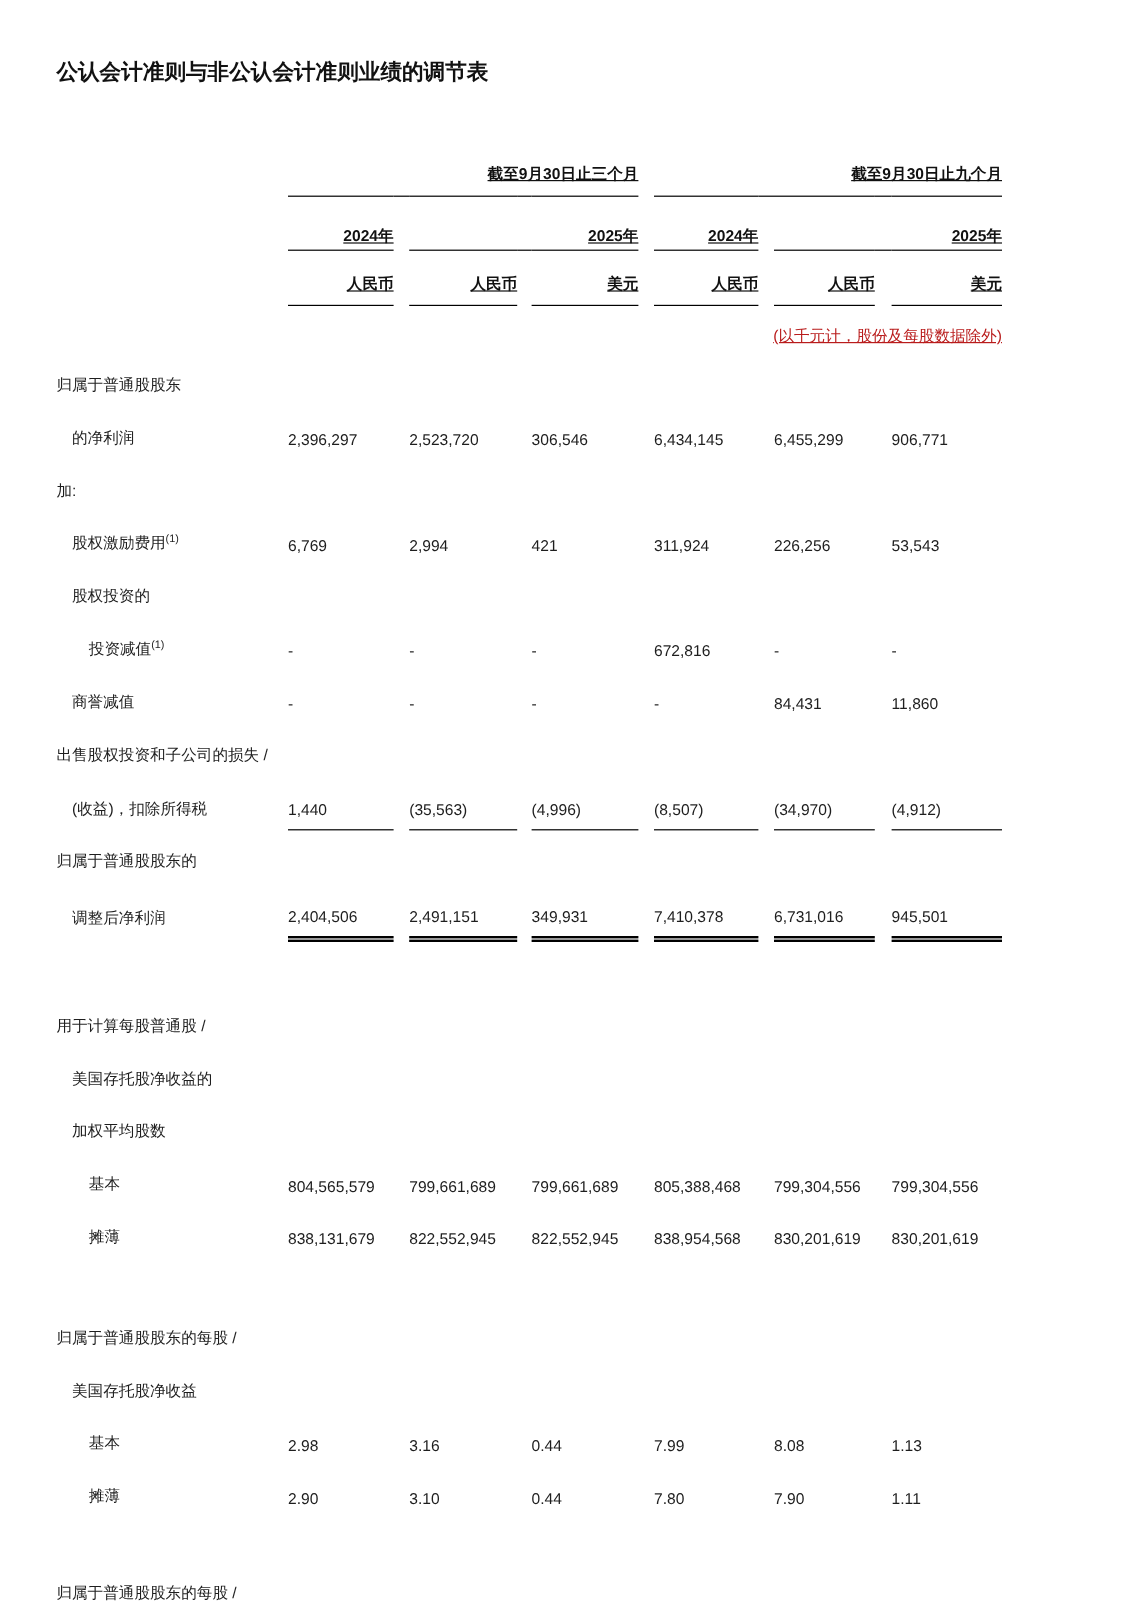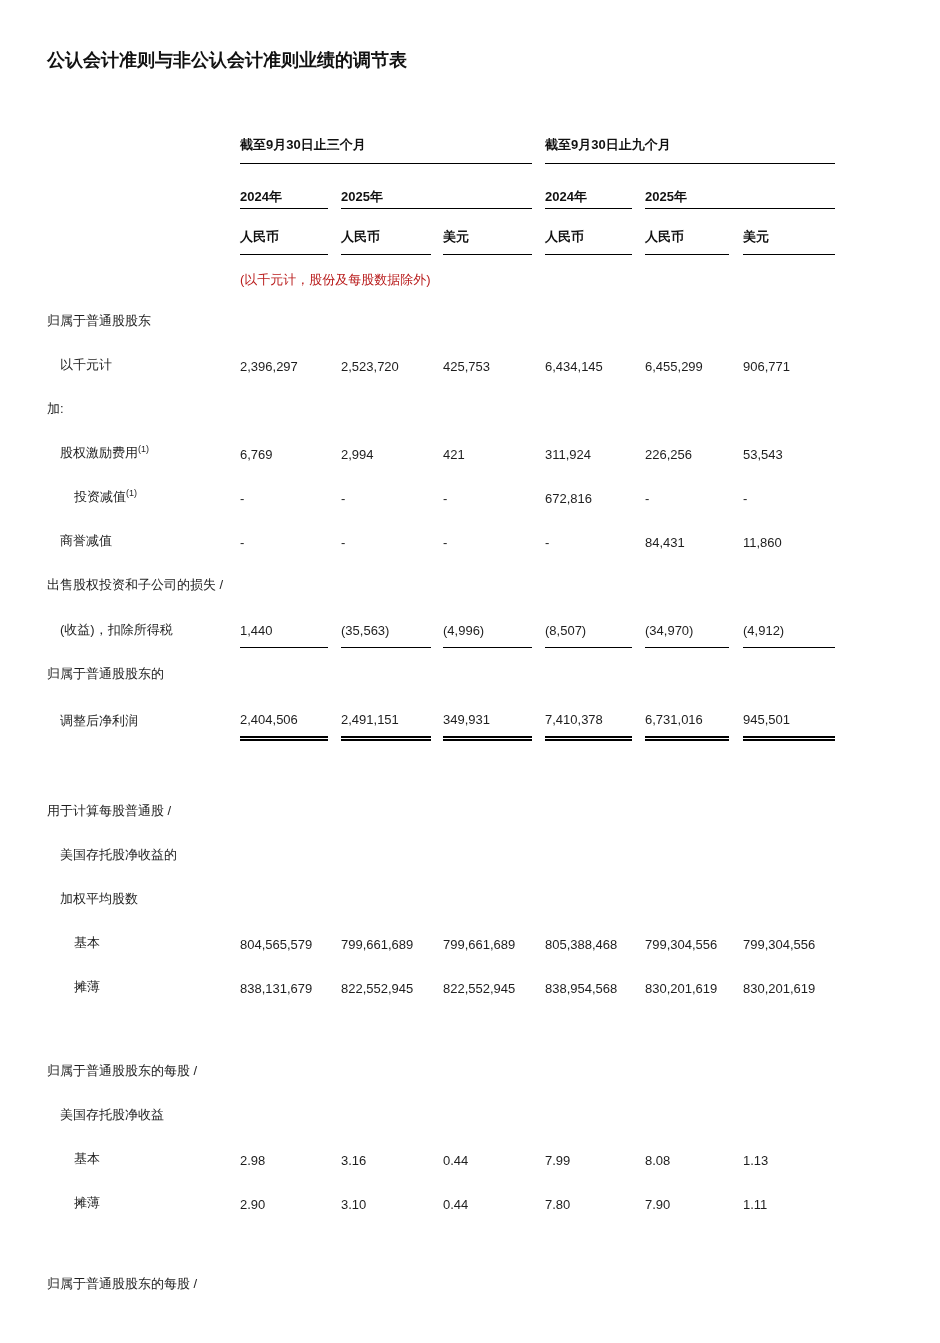--- a/index.html
+++ b/index.html
@@ -35,21 +35,21 @@
     padding: 0;
     vertical-align: bottom;
     white-space: nowrap;
     overflow: visible;
   }
   .hrow1 td { height: 46px; padding-bottom: 9px; }
   .hrow2 td { height: 42px; padding-bottom: 2px; }
   .hrow3 td { height: 37px; padding-bottom: 8px; }
   .units td { height: 34px; padding-bottom: 6px; color: #b91c1c; }
   tr.r td { height: 35px; padding-bottom: 9px; }
-  .ctr { text-align: left; }
+  .ctr { text-align: right; text-decoration: underline; }
   .b { font-weight: bold; color: #111; }
   .num { text-align: left; padding-right: 4px; }
   .ul  { border-bottom: 1.5px solid #000; }
   .dul { border-bottom: 5px double #000; }
   .i0 { padding-left: 0; }
   .i1 { padding-left: 13px; }
   .i2 { padding-left: 27px; }
   sup.fn {
     font-size: 9px;
     vertical-align: super;
@@ -119,26 +119,26 @@
     <tr class="units">
       <td></td>
       <td colspan="11" class="ctr">(以千元计，股份及每股数据除外)</td>
     </tr>
 
     <tr class="r">
       <td colspan="12" class="i0">归属于普通股股东</td>
     </tr>
 
     <tr class="r">
-      <td class="i1">以千元计</td>
+      <td class="i1">的净利润</td>
       <td class="num">2,396,297</td>
       <td></td>
       <td class="num">2,523,720</td>
       <td></td>
-      <td class="num">425,753</td>
+      <td class="num">306,546</td>
       <td></td>
       <td class="num">6,434,145</td>
       <td></td>
       <td class="num">6,455,299</td>
       <td></td>
       <td class="num">906,771</td>
     </tr>
 
     <tr class="r">
       <td colspan="12" class="i0">加:</td>
@@ -152,20 +152,23 @@
       <td></td>
       <td class="num">421</td>
       <td></td>
       <td class="num">311,924</td>
       <td></td>
       <td class="num">226,256</td>
       <td></td>
       <td class="num">53,543</td>
     </tr>
 
+    <tr class="r">
+      <td colspan="12" class="i1">股权投资的</td>
+    </tr>
 
     <tr class="r">
       <td class="i2"><span>投资减值</span><sup class="fn">(1)</sup></td>
       <td class="num">-</td>
       <td></td>
       <td class="num">-</td>
       <td></td>
       <td class="num">-</td>
       <td></td>
       <td class="num">672,816</td>

